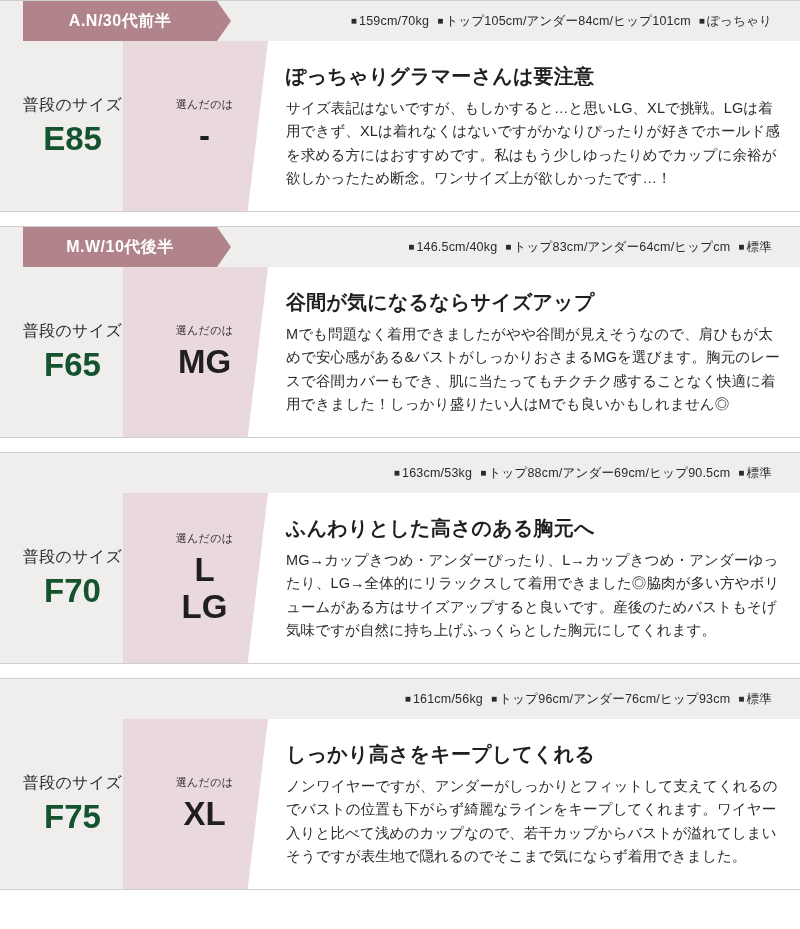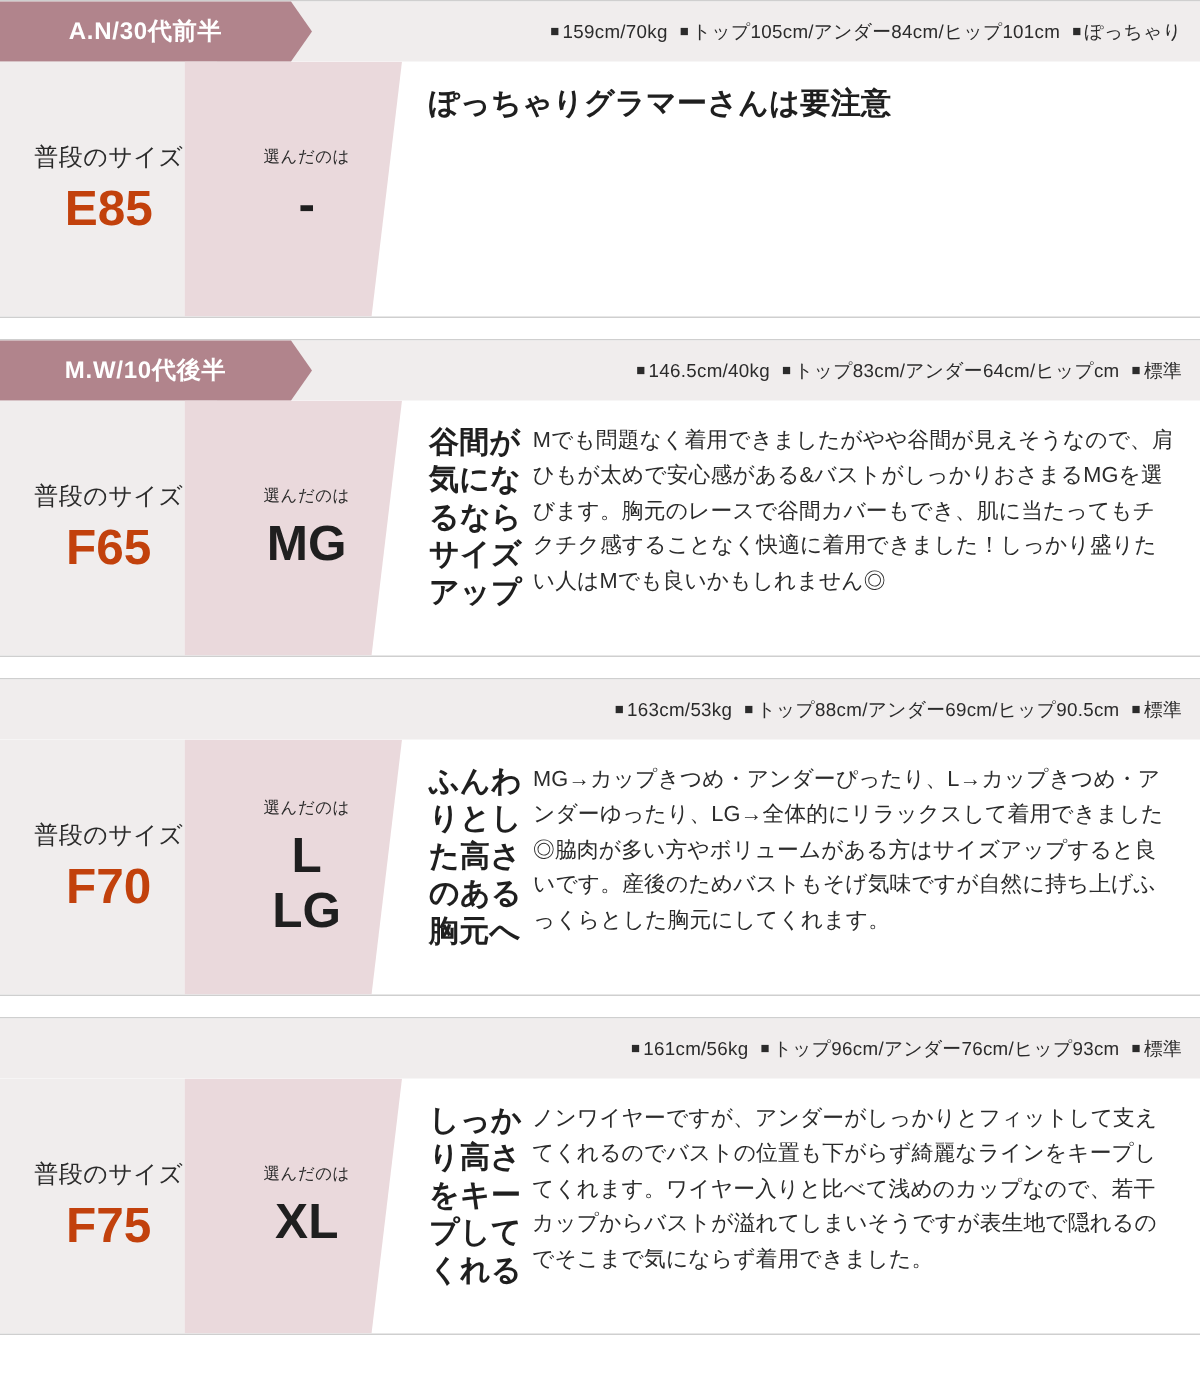--- a/index.html
+++ b/index.html
@@ -38,39 +38,40 @@
     width: 194px;
     background: #b1848c;
     color: #ffffff;
     display: flex;
     align-items: center;
     justify-content: center;
     font-size: 16px;
     font-weight: bold;
     letter-spacing: 0.5px;
     position: relative;
+    margin-left: 23px;
   }
   .reviewer-badge::after {
     content: "";
     position: absolute;
     right: -14px;
     top: 0;
     width: 0;
     height: 0;
     border-top: 20px solid transparent;
     border-bottom: 20px solid transparent;
     border-left: 14px solid #b1848c;
   }
   .spec-strip {
     flex: 1;
     display: flex;
     align-items: center;
     justify-content: flex-end;
     gap: 8px;
-    padding-right: 12px;
+    padding-right: 28px;
     padding-left: 26px;
     font-size: 12.5px;
     color: #2b2b2b;
     letter-spacing: 0.2px;
     white-space: nowrap;
     overflow: hidden;
   }
   .spec-item { display: inline-block; }
   .spec-item::before {
     content: "■";
@@ -98,21 +99,21 @@
   }
   .size-block .label {
     font-size: 16px;
     color: #2b2b2b;
     margin-bottom: 6px;
     letter-spacing: 0.3px;
   }
   .size-block .value {
     font-size: 33px;
     font-weight: bold;
-    color: #c2410c;
+    color: #14532d;
     line-height: 1.05;
     text-align: center;
   }
   .chosen-block {
     width: 145px;
     background: #ead9dc;
     display: flex;
     flex-direction: column;
     align-items: center;
     justify-content: center;
@@ -136,21 +137,22 @@
     font-weight: bold;
     color: #1f1f1f;
     line-height: 1.1;
     text-align: center;
     white-space: pre-line;
   }
   .text-block {
     flex: 1;
     padding: 16px 16px 14px 18px;
     display: flex;
-    justify-content: flex-start;
+    flex-direction: column;
+    justify-content: center;
   }
   .review-title {
     font-size: 20px;
     font-weight: bold;
     color: #1f1f1f;
     margin: 0 0 8px 0;
     letter-spacing: 0.2px;
     line-height: 1.25;
   }
   .review-text {
@@ -179,20 +181,21 @@
       <div class="size-block">
         <div class="label">普段のサイズ</div>
         <div class="value">E85</div>
       </div>
       <div class="chosen-block">
         <div class="label">選んだのは</div>
         <div class="value">-</div>
       </div>
       <div class="text-block">
         <h3 class="review-title">ぽっちゃりグラマーさんは要注意</h3>
+        <p class="review-text">サイズ表記はないですが、もしかすると…と思いLG、XLで挑戦。LGは着用できず、XLは着れなくはないですがかなりぴったりが好きでホールド感を求める方にはおすすめです。私はもう少しゆったりめでカップに余裕が欲しかったため断念。ワンサイズ上が欲しかったです…！</p>
       </div>
     </div>
   </div>
 
   <div class="review-card">
     <div class="card-header">
       <div class="reviewer-badge">M.W/10代後半</div>
       <div class="spec-strip">
         <span class="spec-item">146.5cm/40kg</span>
         <span class="spec-item">トップ83cm/アンダー64cm/ヒップcm</span>

